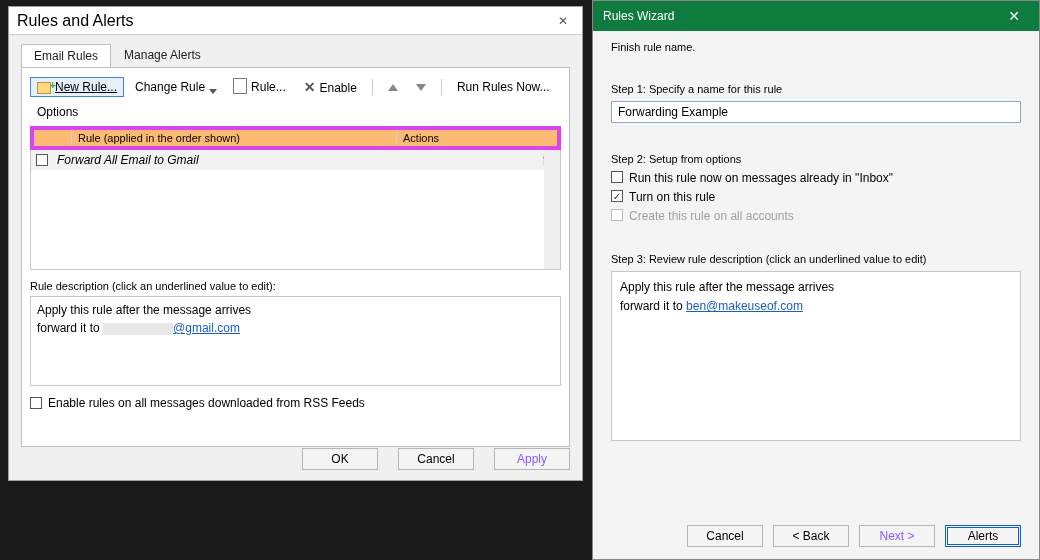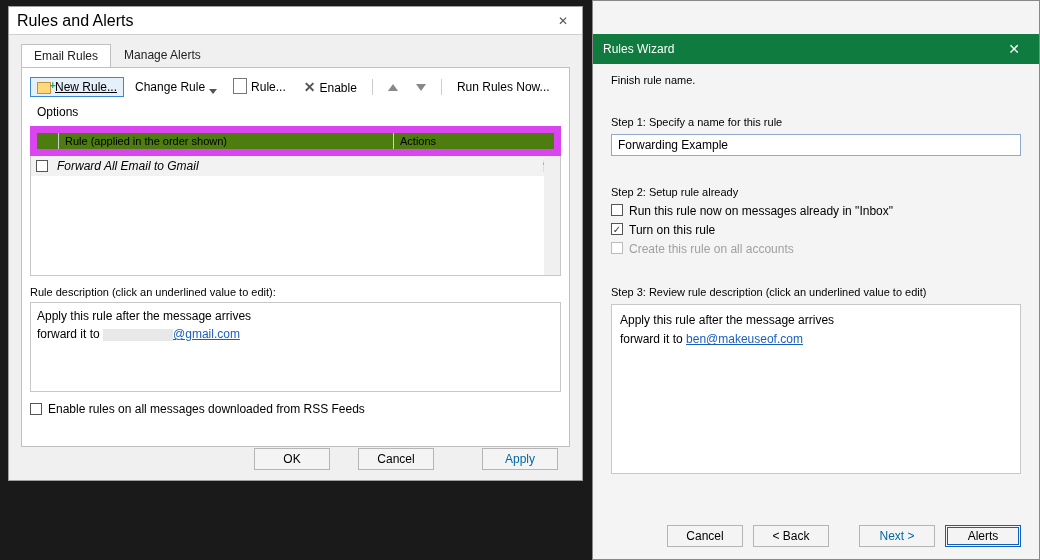--- a/index.html
+++ b/index.html
@@ -26,41 +26,41 @@
 .tbtn .u { text-decoration: underline; }
 .caret-down { display:inline-block; width:0; height:0; border-left:4px solid transparent; border-right:4px solid transparent; border-top:5px solid #555; }
 .tri-up { display:inline-block; width:0; height:0; border-left:5px solid transparent; border-right:5px solid transparent; border-bottom:7px solid #888; }
 .tri-down { display:inline-block; width:0; height:0; border-left:5px solid transparent; border-right:5px solid transparent; border-top:7px solid #888; }
 .vsep { width:1px; height:16px; background:#ccc; margin:0 4px; }
 .icon-new { width:14px; height:12px; background:#ffd97a; border:1px solid #c0923a; position:relative; }
 .icon-new::after { content:"+"; position:absolute; right:-6px; top:-4px; color:#2a7; font-weight:bold; font-size:11px;}
 .icon-copy { width:12px; height:14px; border:1px solid #777; background:#fff; position:relative; }
 .icon-copy::before { content:""; position:absolute; left:-3px; top:-3px; width:12px; height:14px; border:1px solid #777; background:#fff;}
 .icon-x { font-size:14px; color:#555; font-weight:bold; }
-.listhead { display:flex; background:#4d7c0f; border:7px solid #d946ef; }
+.listhead { display:flex; background:#fdba74; border:4px solid #d946ef;padding-left:16px; }
 .listhead .col { padding:2px 6px; border-right:1px solid #d0d0d0; font-size:11px;}
 .listhead .c0 { width:22px;} .listhead .c1 { flex:1;} .listhead .c2 { width:160px; border-right:none;}
 .listbox { border:1px solid #c8c8c8; border-top:none; height:120px; overflow:hidden; background:#fff; position:relative;font-style:italic;}
 .row { display:flex; align-items:center; background:#f2f2f2; height:20px; }
 .row .c0 { width:22px; display:flex; justify-content:center;}
 .cbx { width:12px; height:12px; border:1px solid #555; background:#fff; display:inline-flex; align-items:center; justify-content:center; font-size:10px; color:#333;}
 .row .c1 { flex:1; padding-left:4px;} .row .c2 { width:160px; display:flex; justify-content:flex-end; padding-right:6px; gap:2px;}
 .gear { width:12px;height:12px; }
 .ruledesc-label { margin-top:10px; font-size:11px; }
 .ruledesc { border:1px solid #c8c8c8; background:#fff; height:90px; padding:4px 6px; margin-top:4px; font-size:11px; line-height:1.5;}
 .link { color:#1a5fbf; text-decoration:underline; }
 .redact { display:inline-block; width:70px; height:12px; background:#e8e8e8; vertical-align:middle; }
 .rss-row { display:flex; align-items:center; gap:6px; margin-top:10px;}
-.dlg-rules .btnrow { position:absolute; right:24px; bottom:10px; display:flex; gap:28px;}
+.dlg-rules .btnrow { position:absolute; right:12px; bottom:10px; display:flex; gap:20px;}
 .winbtn { width:76px; height:22px; border:1px solid #b5b5b5; background:#f4f4f4; display:flex; align-items:center; justify-content:center;}
-.winbtn.disabled { color:#0369a1;margin-left:20px; }
+.winbtn.disabled { color:#8b5cf6; }
 
 
 .dlg-wiz { position:absolute; left:592px; top:0; width:448px; height:560px; background:#f4f4f4; border:1px solid #888;}
-.dlg-wiz .titlebar { height:30px; background:#0f7b3e; color:#fff; display:flex; align-items:center; justify-content:space-between; padding:0 10px;margin-top:33px;}
+.dlg-wiz .titlebar { height:30px; background:#0f7b3e; color:#fff; display:flex; align-items:center; justify-content:space-between; padding:0 10px;}
 .dlg-wiz .titlebar .title { font-size:12px;}
 .dlg-wiz .titlebar .close { width:30px; height:30px; display:flex; align-items:center; justify-content:center; color:#fff; font-size:14px;}
 .dlg-wiz .body { padding:10px 18px 0 18px; }
 .step-label { margin-top:18px; margin-bottom:6px; font-size:11px;}
 .txtinput { width:100%; height:22px; border:1px solid #8faacb; background:#fff; padding:2px 6px; font-size:12px;}
 .opt { display:flex; align-items:flex-start; gap:6px; margin:5px 0; font-size:11px;}
 .opt.disabled { color:#a0a0a0; }
 .opt.disabled .cbx { border-color:#bcbcbc; }
 .descbox { border:1px solid #c8c8c8; background:#fff; height:170px; padding:6px 8px; font-size:11px; line-height:1.6;}
 .dlg-wiz .btnrow { position:absolute; bottom:12px; right:18px; display:flex; gap:10px;}
@@ -170,21 +170,21 @@
   <div class="titlebar">
     <span class="title">Rules Wizard</span>
     <span class="close">✕</span>
   </div>
   <div class="body">
     <div style="font-size:11px;">Finish rule name.</div>
 
     <div class="step-label" style="margin-top:30px;">Step 1: Specify a name for this rule</div>
     <input class="txtinput" value="Forwarding Example" style="">
 
-    <div class="step-label" style="margin-top:30px;">Step 2: Setup rule already</div>
+    <div class="step-label" style="margin-top:30px;">Step 2: Setup from options</div>
     <div class="opt">
       <span class="cbx"></span>
       <span>Run this rule now on messages already in "Inbox"</span>
     </div>
     <div class="opt">
       <span class="cbx">✓</span>
       <span>Turn on this rule</span>
     </div>
     <div class="opt disabled">
       <span class="cbx"></span>

